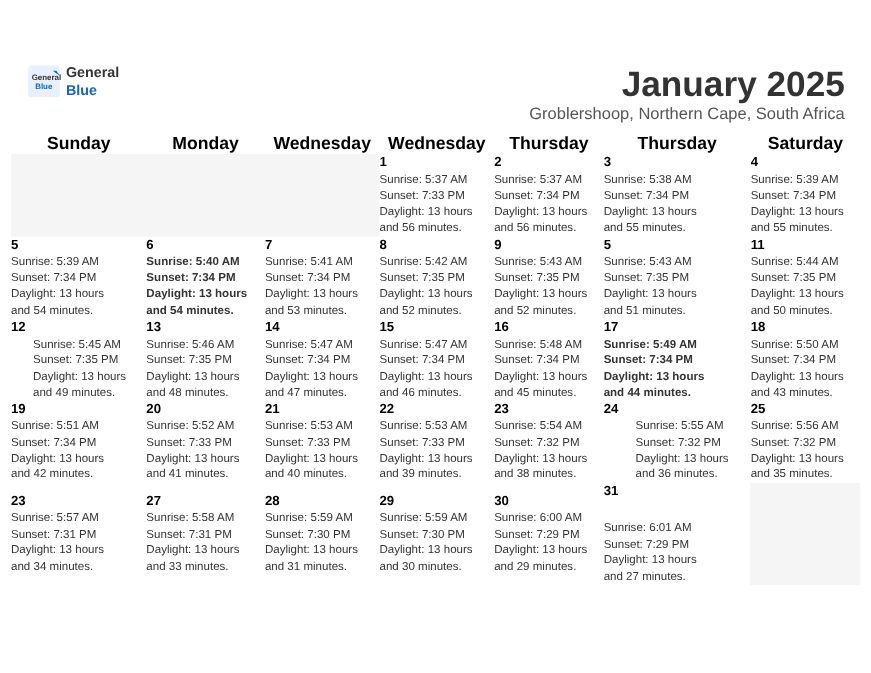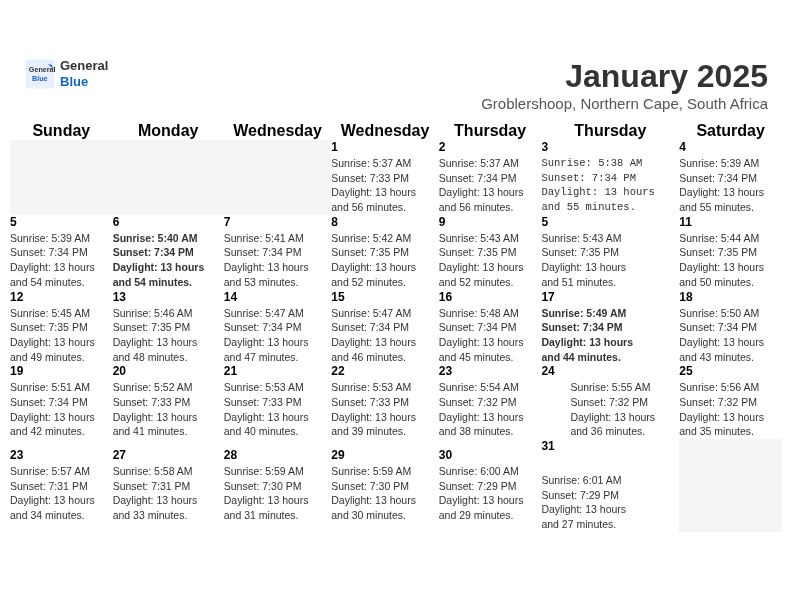--- a/index.html
+++ b/index.html
@@ -117,21 +117,21 @@
           </td>
           <td>
             <div class="day-number">2</div>
             <div class="day-info" style="white-space: pre-line;">Sunrise: 5:37 AM
 Sunset: 7:34 PM
 Daylight: 13 hours
 and 56 minutes.</div>
           </td>
           <td>
             <div class="day-number">3</div>
-            <div class="day-info" style="white-space: pre-line; font-family: Liberation Mono, monospace;">Sunrise: 5:38 AM
+            <div class="day-info" style="white-space: pre-line;">Sunrise: 5:38 AM
 Sunset: 7:34 PM
 Daylight: 13 hours
 and 55 minutes.</div>
           </td>
           <td>
             <div class="day-number">4</div>
             <div class="day-info" style="white-space: pre-line;">Sunrise: 5:39 AM
 Sunset: 7:34 PM
 Daylight: 13 hours
 and 55 minutes.</div>
@@ -184,21 +184,21 @@
             <div class="day-number">11</div>
             <div class="day-info" style="white-space: pre-line;">Sunrise: 5:44 AM
 Sunset: 7:35 PM
 Daylight: 13 hours
 and 50 minutes.</div>
           </td>
         </tr>
         <tr>
           <td>
             <div class="day-number">12</div>
-            <div class="day-info" style="white-space: pre-line;">Sunrise: 5:45 AM
+            <div class="day-info" style="white-space: pre-line; margin-left: 20px;">Sunrise: 5:45 AM
 Sunset: 7:35 PM
 Daylight: 13 hours
 and 49 minutes.</div>
           </td>
           <td>
             <div class="day-number">13</div>
             <div class="day-info" style="white-space: pre-line;">Sunrise: 5:46 AM
 Sunset: 7:35 PM
 Daylight: 13 hours
 and 48 minutes.</div>

